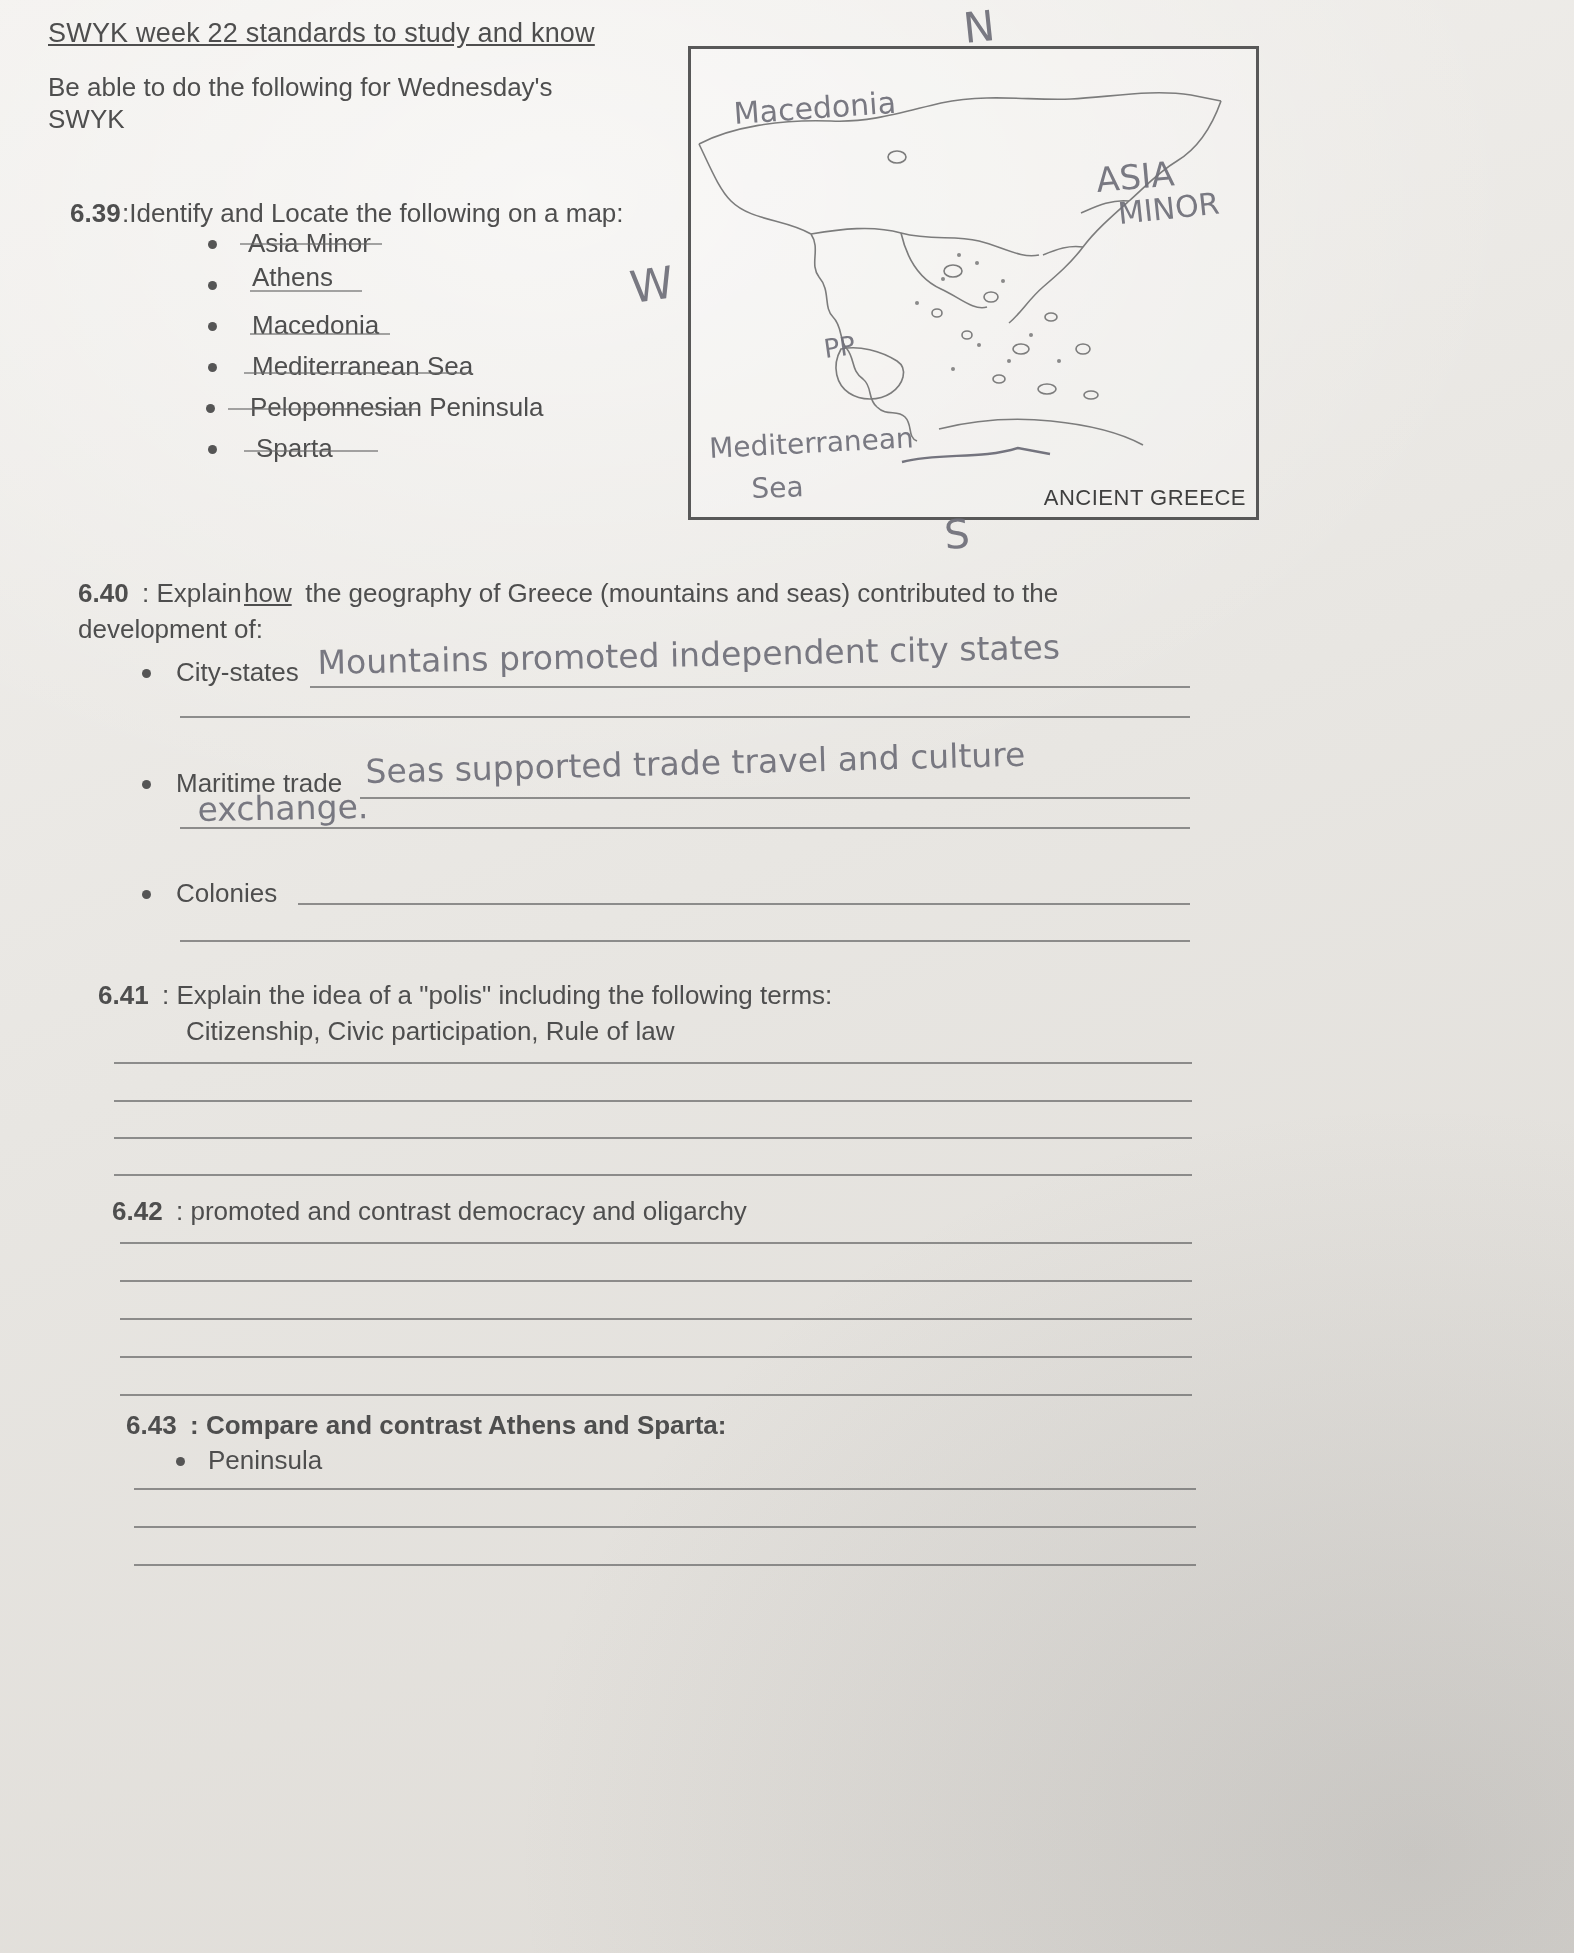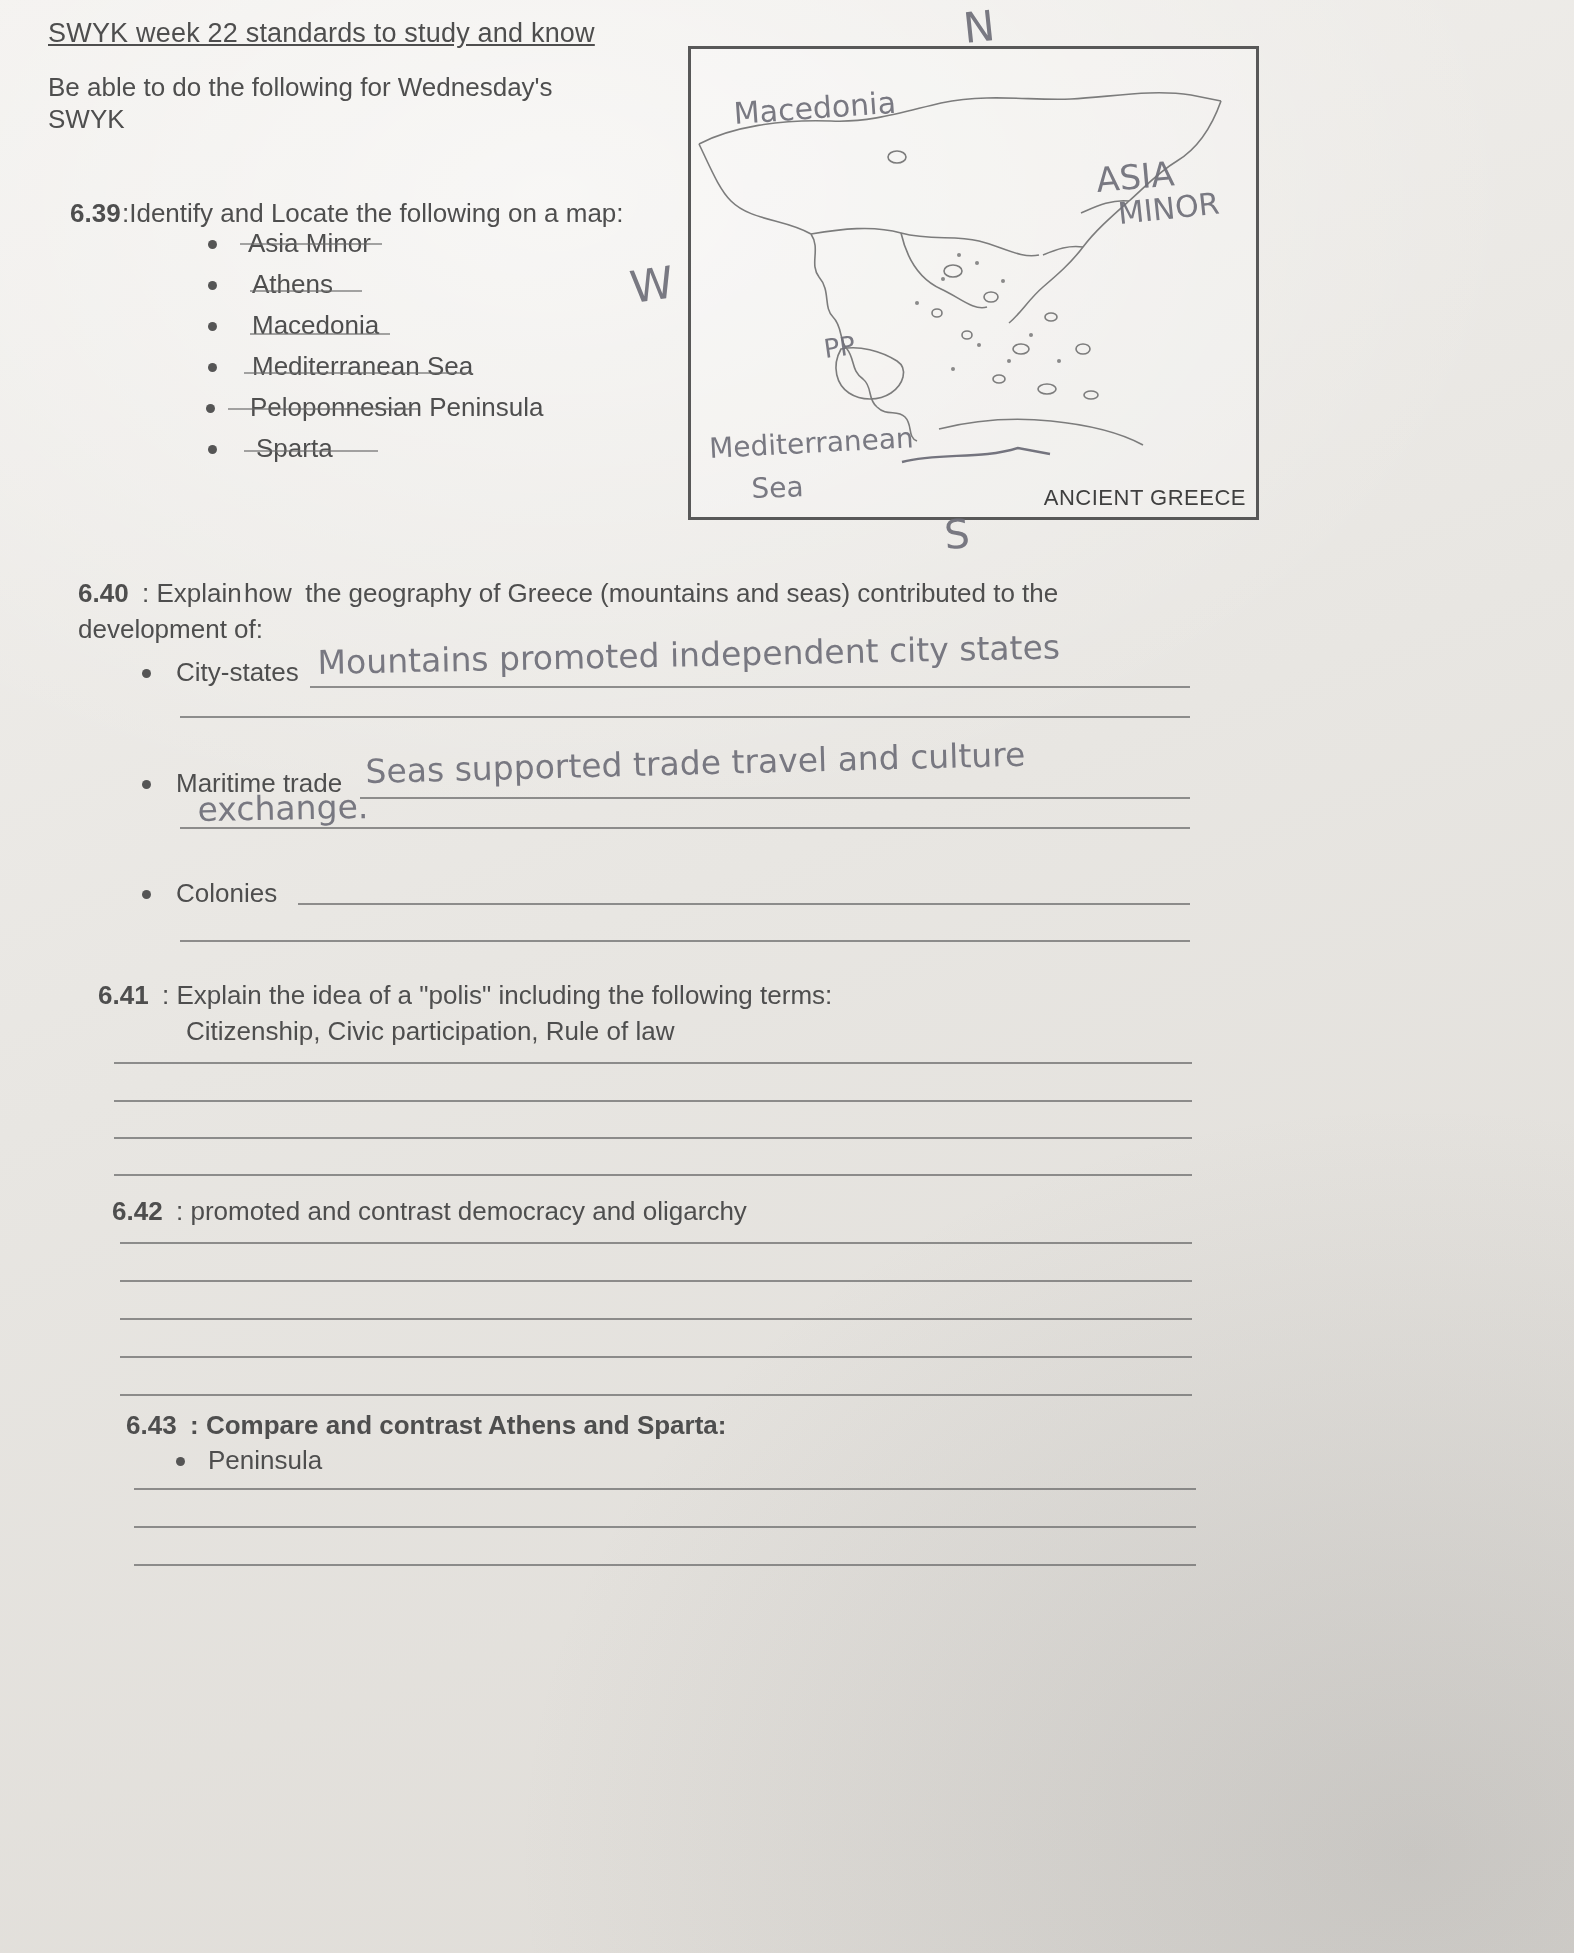--- a/index.html
+++ b/index.html
@@ -58,21 +58,21 @@
     border-bottom: 2px solid #6e6e6e;
     opacity: .75;
   }
   .strike {
     position: absolute;
     height: 0;
     border-bottom: 2px solid #6a6a6a;
     opacity: .6;
   }
   .bold { font-weight: bold; }
-  .ul { }
+  .ul { text-decoration: underline; }
 
   
   .mapbox {
     position: absolute;
     left: 688px;
     top: 46px;
     width: 565px;
     height: 468px;
     border: 3px solid #585858;
     background: rgba(255,255,255,0.22);
@@ -109,21 +109,21 @@
     <div class="txt body" style="left:48px; top:104px;">SWYK</div>
 
     <div class="txt body bold" style="left:58px; top:198px;margin-left:12px;">6.39</div>
     <div class="txt body" style="left:122px; top:198px;">:Identify and Locate the following on a map:</div>
 
     <div class="dot" style="left:208px; top:240px;"></div>
     <div class="txt body" style="left:248px; top:228px;">Asia Minor</div>
     <div class="strike" style="left:240px; top:243px; width:142px;"></div>
 
     <div class="dot" style="left:208px; top:281px;"></div>
-    <div class="txt body" style="left:252px; top:269px;">Athens</div>
+    <div class="txt body" style="left:252px; top:262px;">Athens</div>
     <div class="strike" style="left:250px; top:290px; width:112px;"></div>
 
     <div class="dot" style="left:208px; top:322px;"></div>
     <div class="txt body" style="left:252px; top:310px;">Macedonia</div>
     <div class="strike" style="left:250px; top:333px; width:140px;"></div>
 
     <div class="dot" style="left:208px; top:363px;"></div>
     <div class="txt body" style="left:252px; top:351px;">Mediterranean Sea</div>
     <div class="strike" style="left:244px; top:372px; width:228px;"></div>
 

